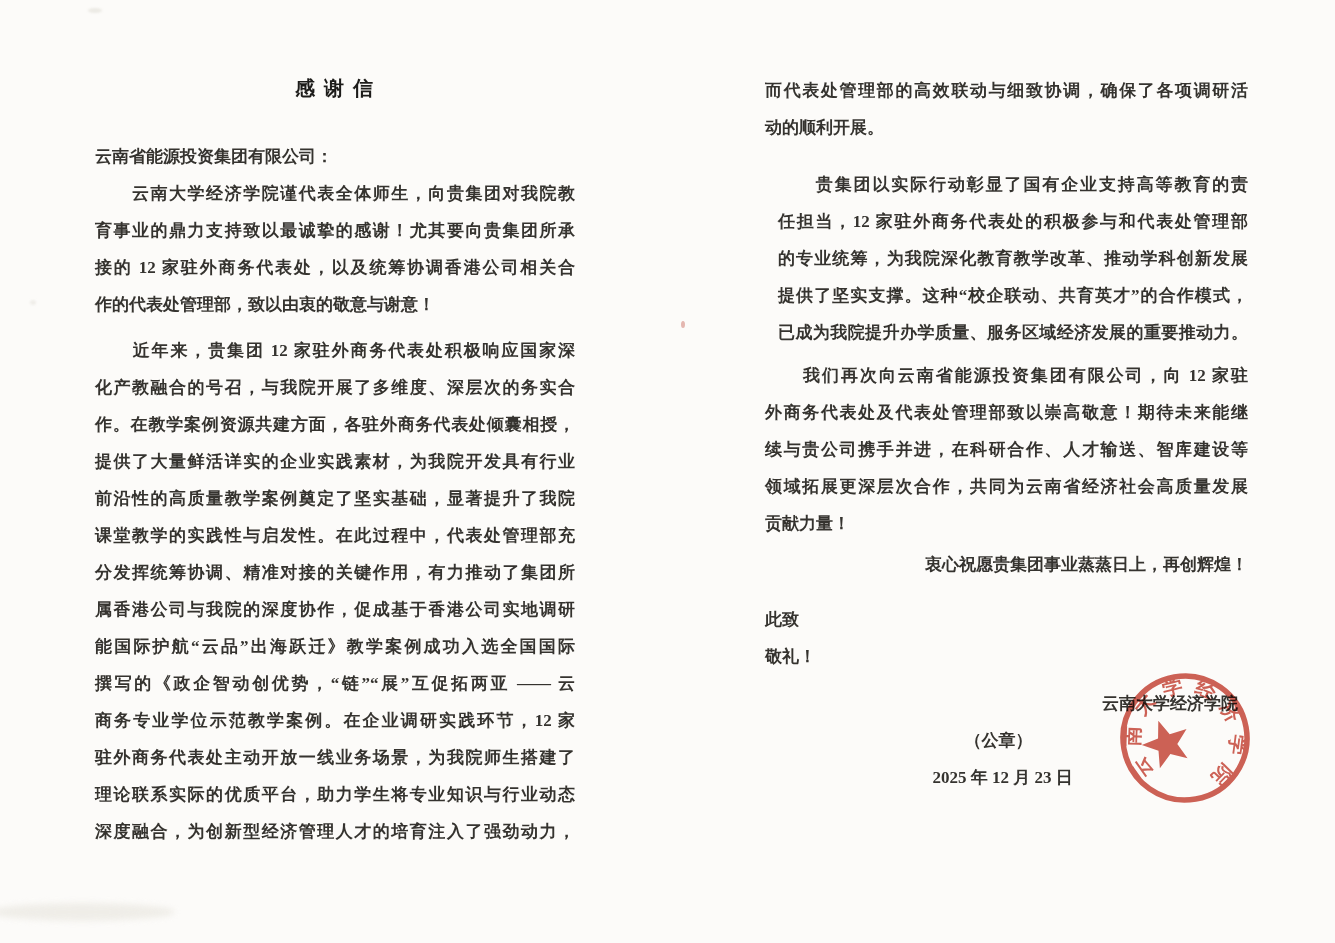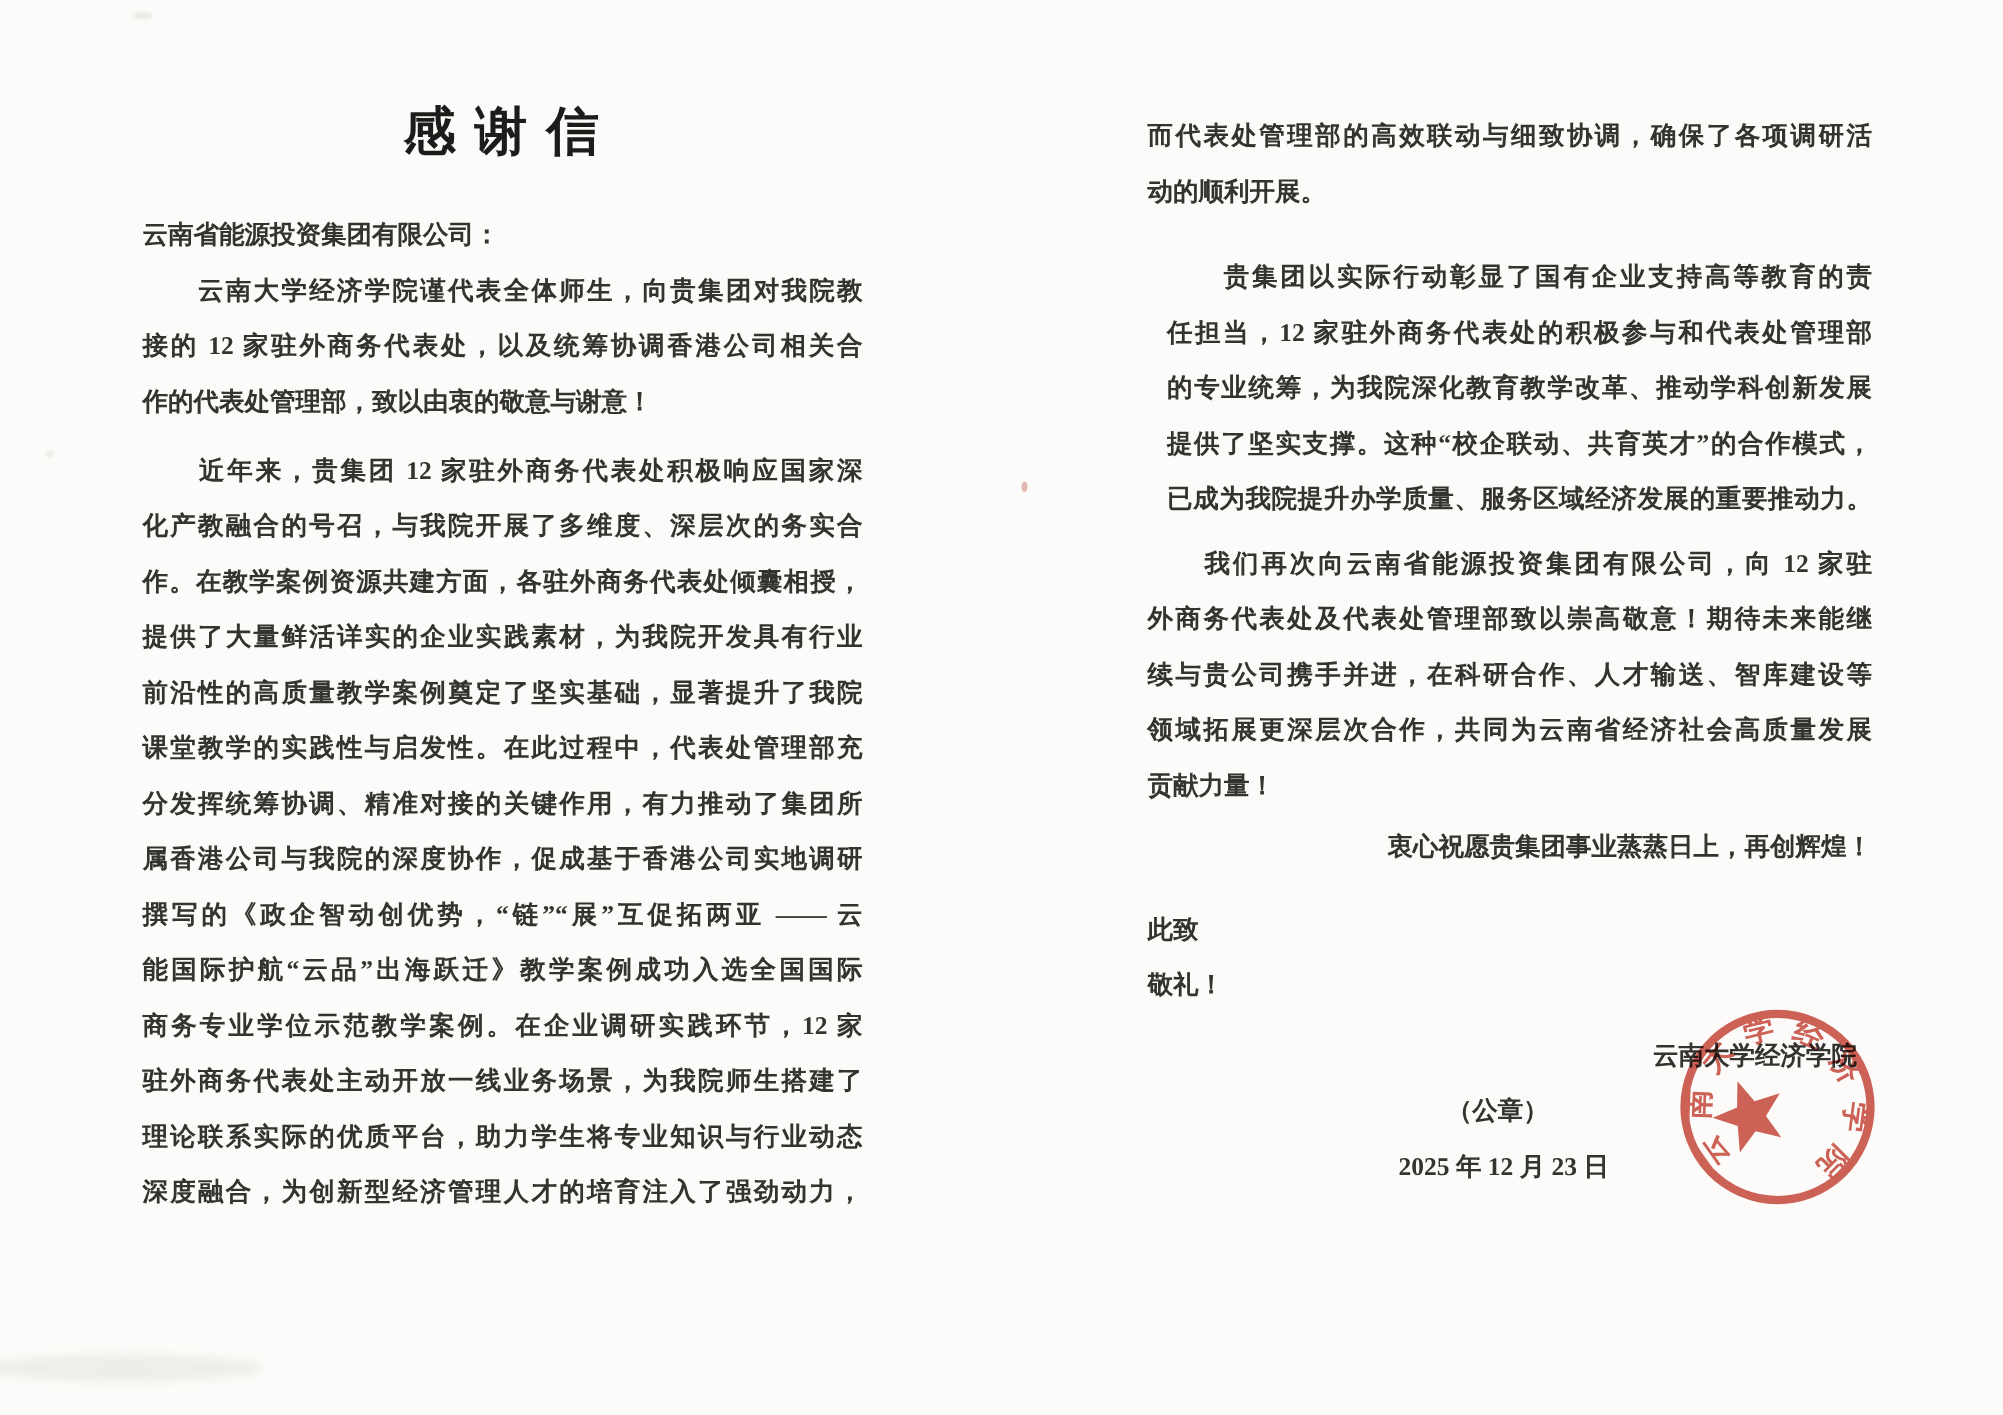--- a/index.html
+++ b/index.html
@@ -6,21 +6,21 @@
   body{
     width:1335px;height:943px;overflow:hidden;position:relative;
     background:#fcfbf9;
     font-family:"Liberation Serif","DejaVu Serif",serif;
     color:#34322e;
   }
   .page{position:absolute;top:0;bottom:0;}
   .col-left{left:95px;width:480px;padding-top:66px;}
   .col-right{left:765px;width:483px;padding-top:72px;}
   .title{
-    text-align:center;font-size:35px;font-weight:bold;color:#1d1c1a;
+    text-align:center;font-size:20px;font-weight:bold;color:#1d1c1a;
     line-height:44px;letter-spacing:2px;
   }
   .salutation{margin-top:28px;}
   .ln{
     font-size:17px;line-height:37px;height:37px;white-space:nowrap;
     color:#35332f;
     font-weight:bold;
   }
   .jl{
     white-space:normal;
@@ -60,34 +60,35 @@
 </style>
 </head>
 <body>
 
 <div class="page col-left">
   <div class="title">感 谢 信</div>
   <div class="ln salutation">云南省能源投资集团有限公司：</div>
   <div id="left-paras">
       <div class="para">
         <div class="ln jl">　　云南大学经济学院谨代表全体师生，向贵集团对我院教</div>
+        <div class="ln jl">育事业的鼎力支持致以最诚挚的感谢！尤其要向贵集团所承</div>
         <div class="ln jl">接的 12 家驻外商务代表处，以及统筹协调香港公司相关合</div>
         <div class="ln">作的代表处管理部，致以由衷的敬意与谢意！</div>
       </div>
       <div class="para">
         <div class="ln jl">　　近年来，贵集团 12 家驻外商务代表处积极响应国家深</div>
         <div class="ln jl">化产教融合的号召，与我院开展了多维度、深层次的务实合</div>
         <div class="ln jl">作。在教学案例资源共建方面，各驻外商务代表处倾囊相授，</div>
         <div class="ln jl">提供了大量鲜活详实的企业实践素材，为我院开发具有行业</div>
         <div class="ln jl">前沿性的高质量教学案例奠定了坚实基础，显著提升了我院</div>
         <div class="ln jl">课堂教学的实践性与启发性。在此过程中，代表处管理部充</div>
         <div class="ln jl">分发挥统筹协调、精准对接的关键作用，有力推动了集团所</div>
         <div class="ln jl">属香港公司与我院的深度协作，促成基于香港公司实地调研</div>
+        <div class="ln jl">能国际护航“云品”出海跃迁》教学案例成功入选全国国际</div>
         <div class="ln jl">撰写的《政企智动创优势，“链”“展”互促拓两亚 —— 云</div>
-        <div class="ln jl">能国际护航“云品”出海跃迁》教学案例成功入选全国国际</div>
         <div class="ln jl">商务专业学位示范教学案例。在企业调研实践环节，12 家</div>
         <div class="ln jl">驻外商务代表处主动开放一线业务场景，为我院师生搭建了</div>
         <div class="ln jl">理论联系实际的优质平台，助力学生将专业知识与行业动态</div>
         <div class="ln jl">深度融合，为创新型经济管理人才的培育注入了强劲动力，</div>
       </div>
     </div>
 </div>
 
 <div class="page col-right">
   <div id="right-paras">

